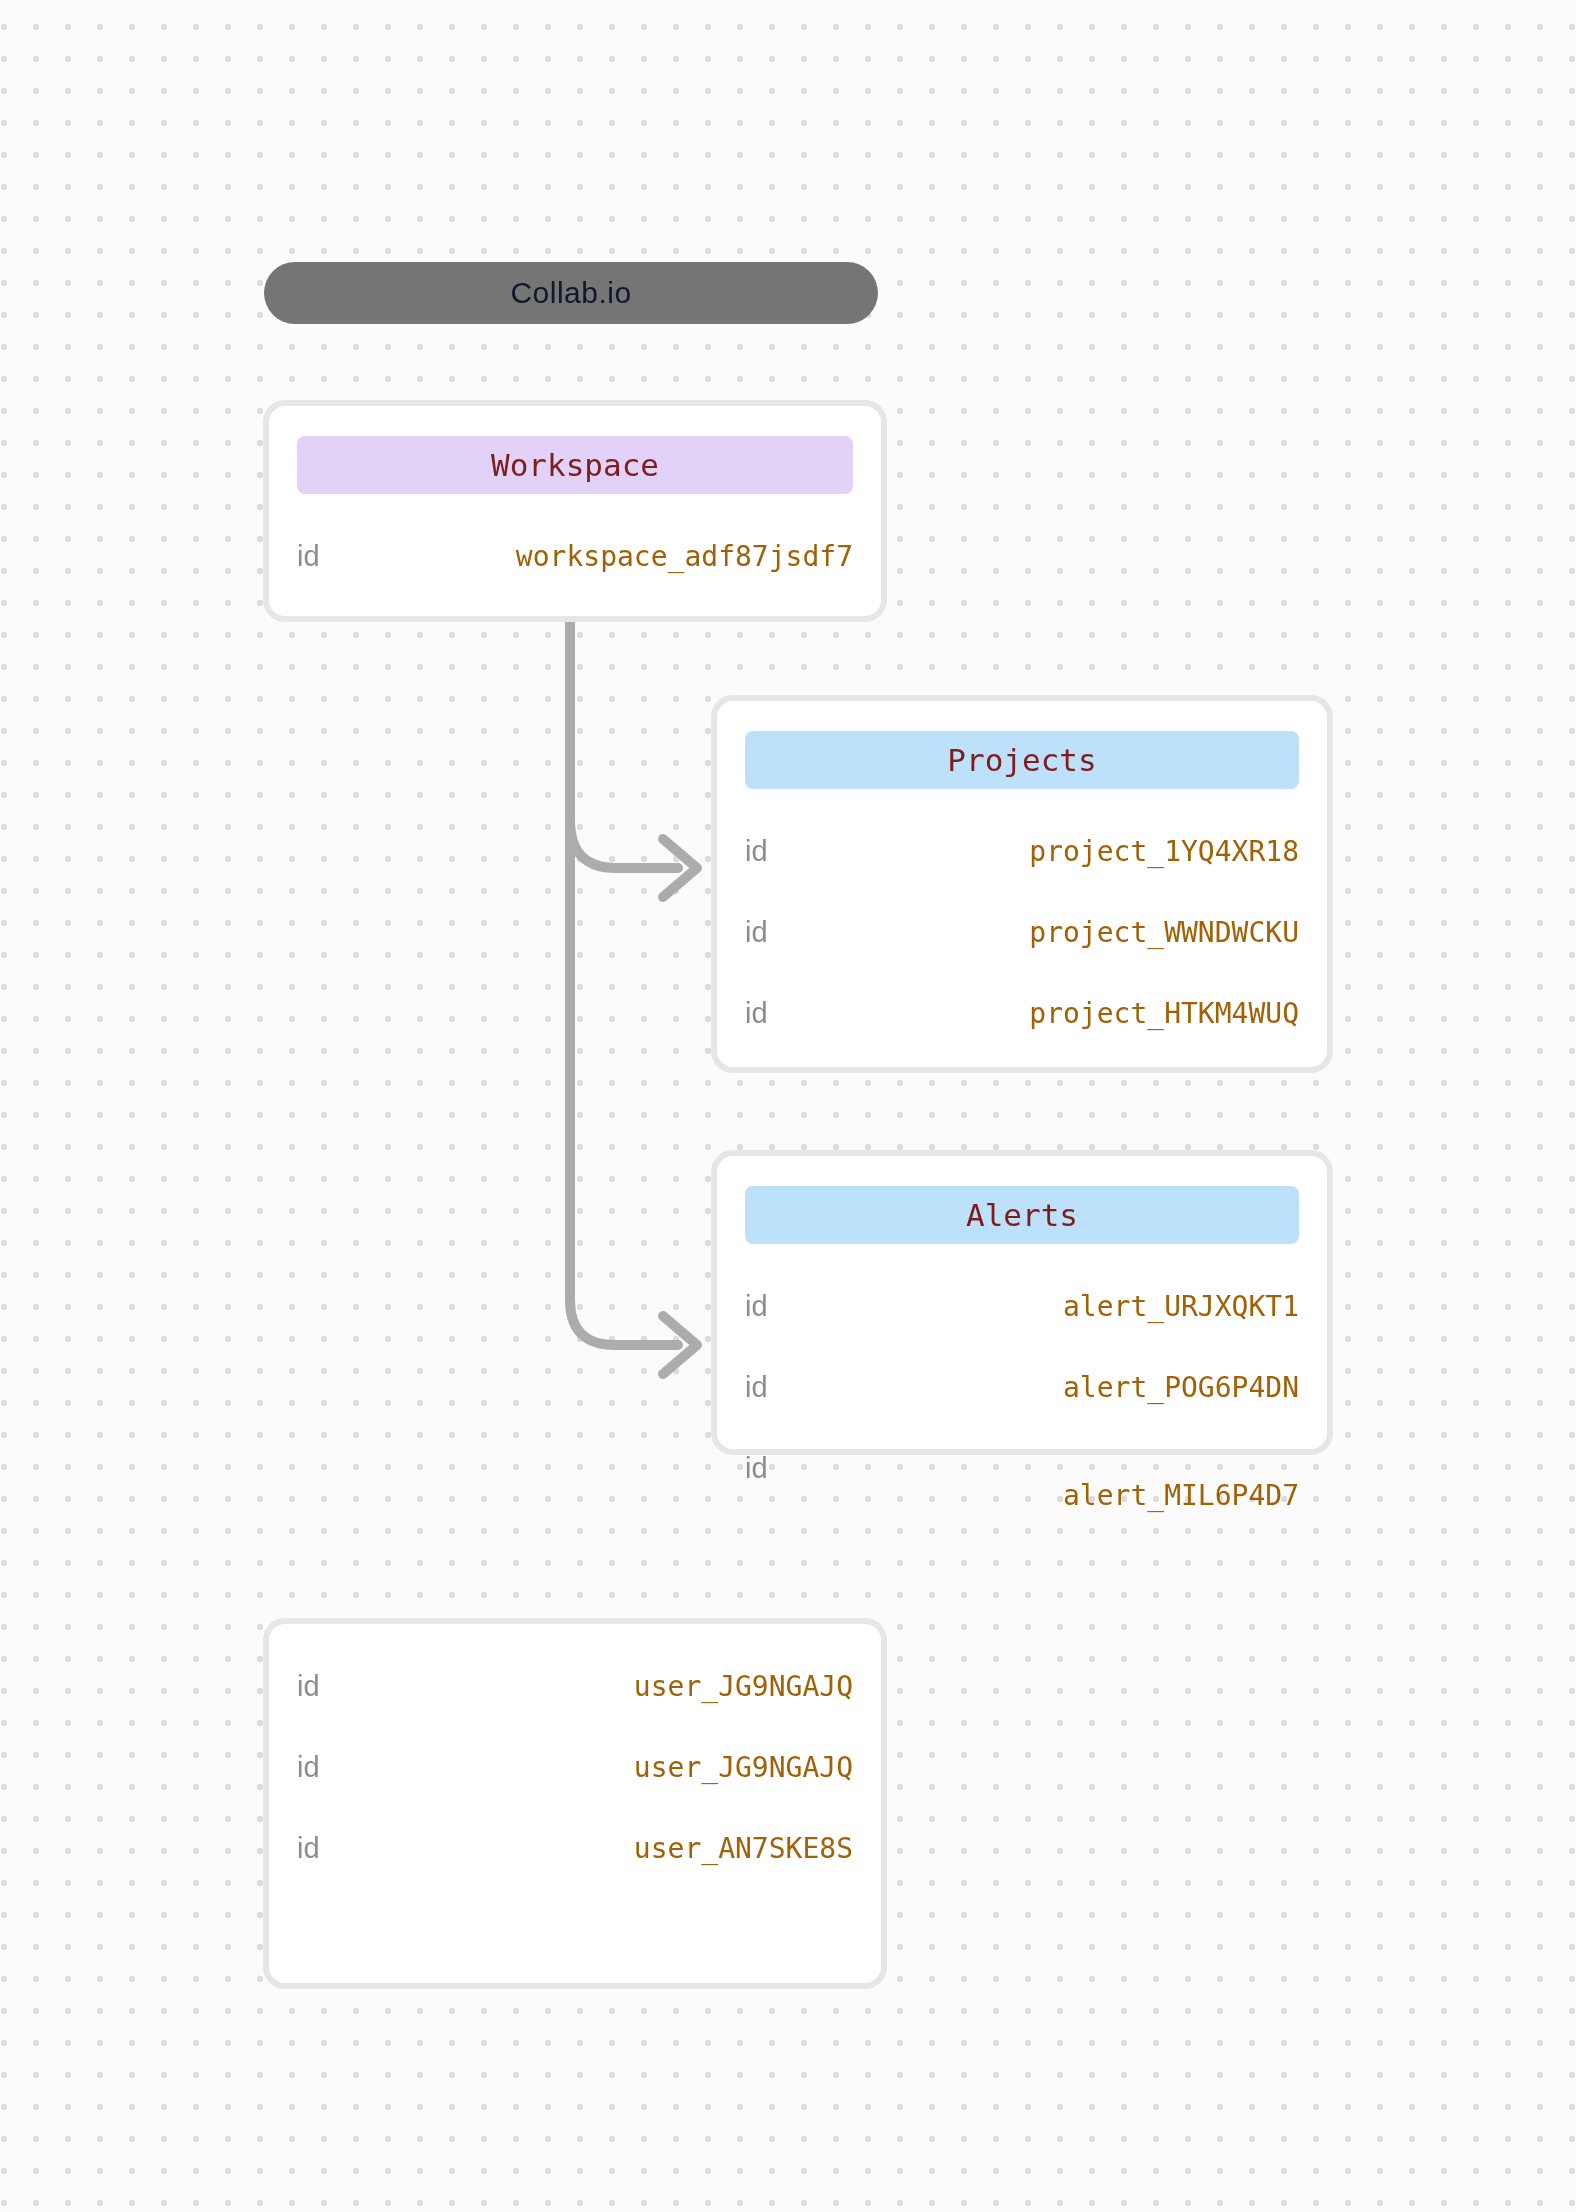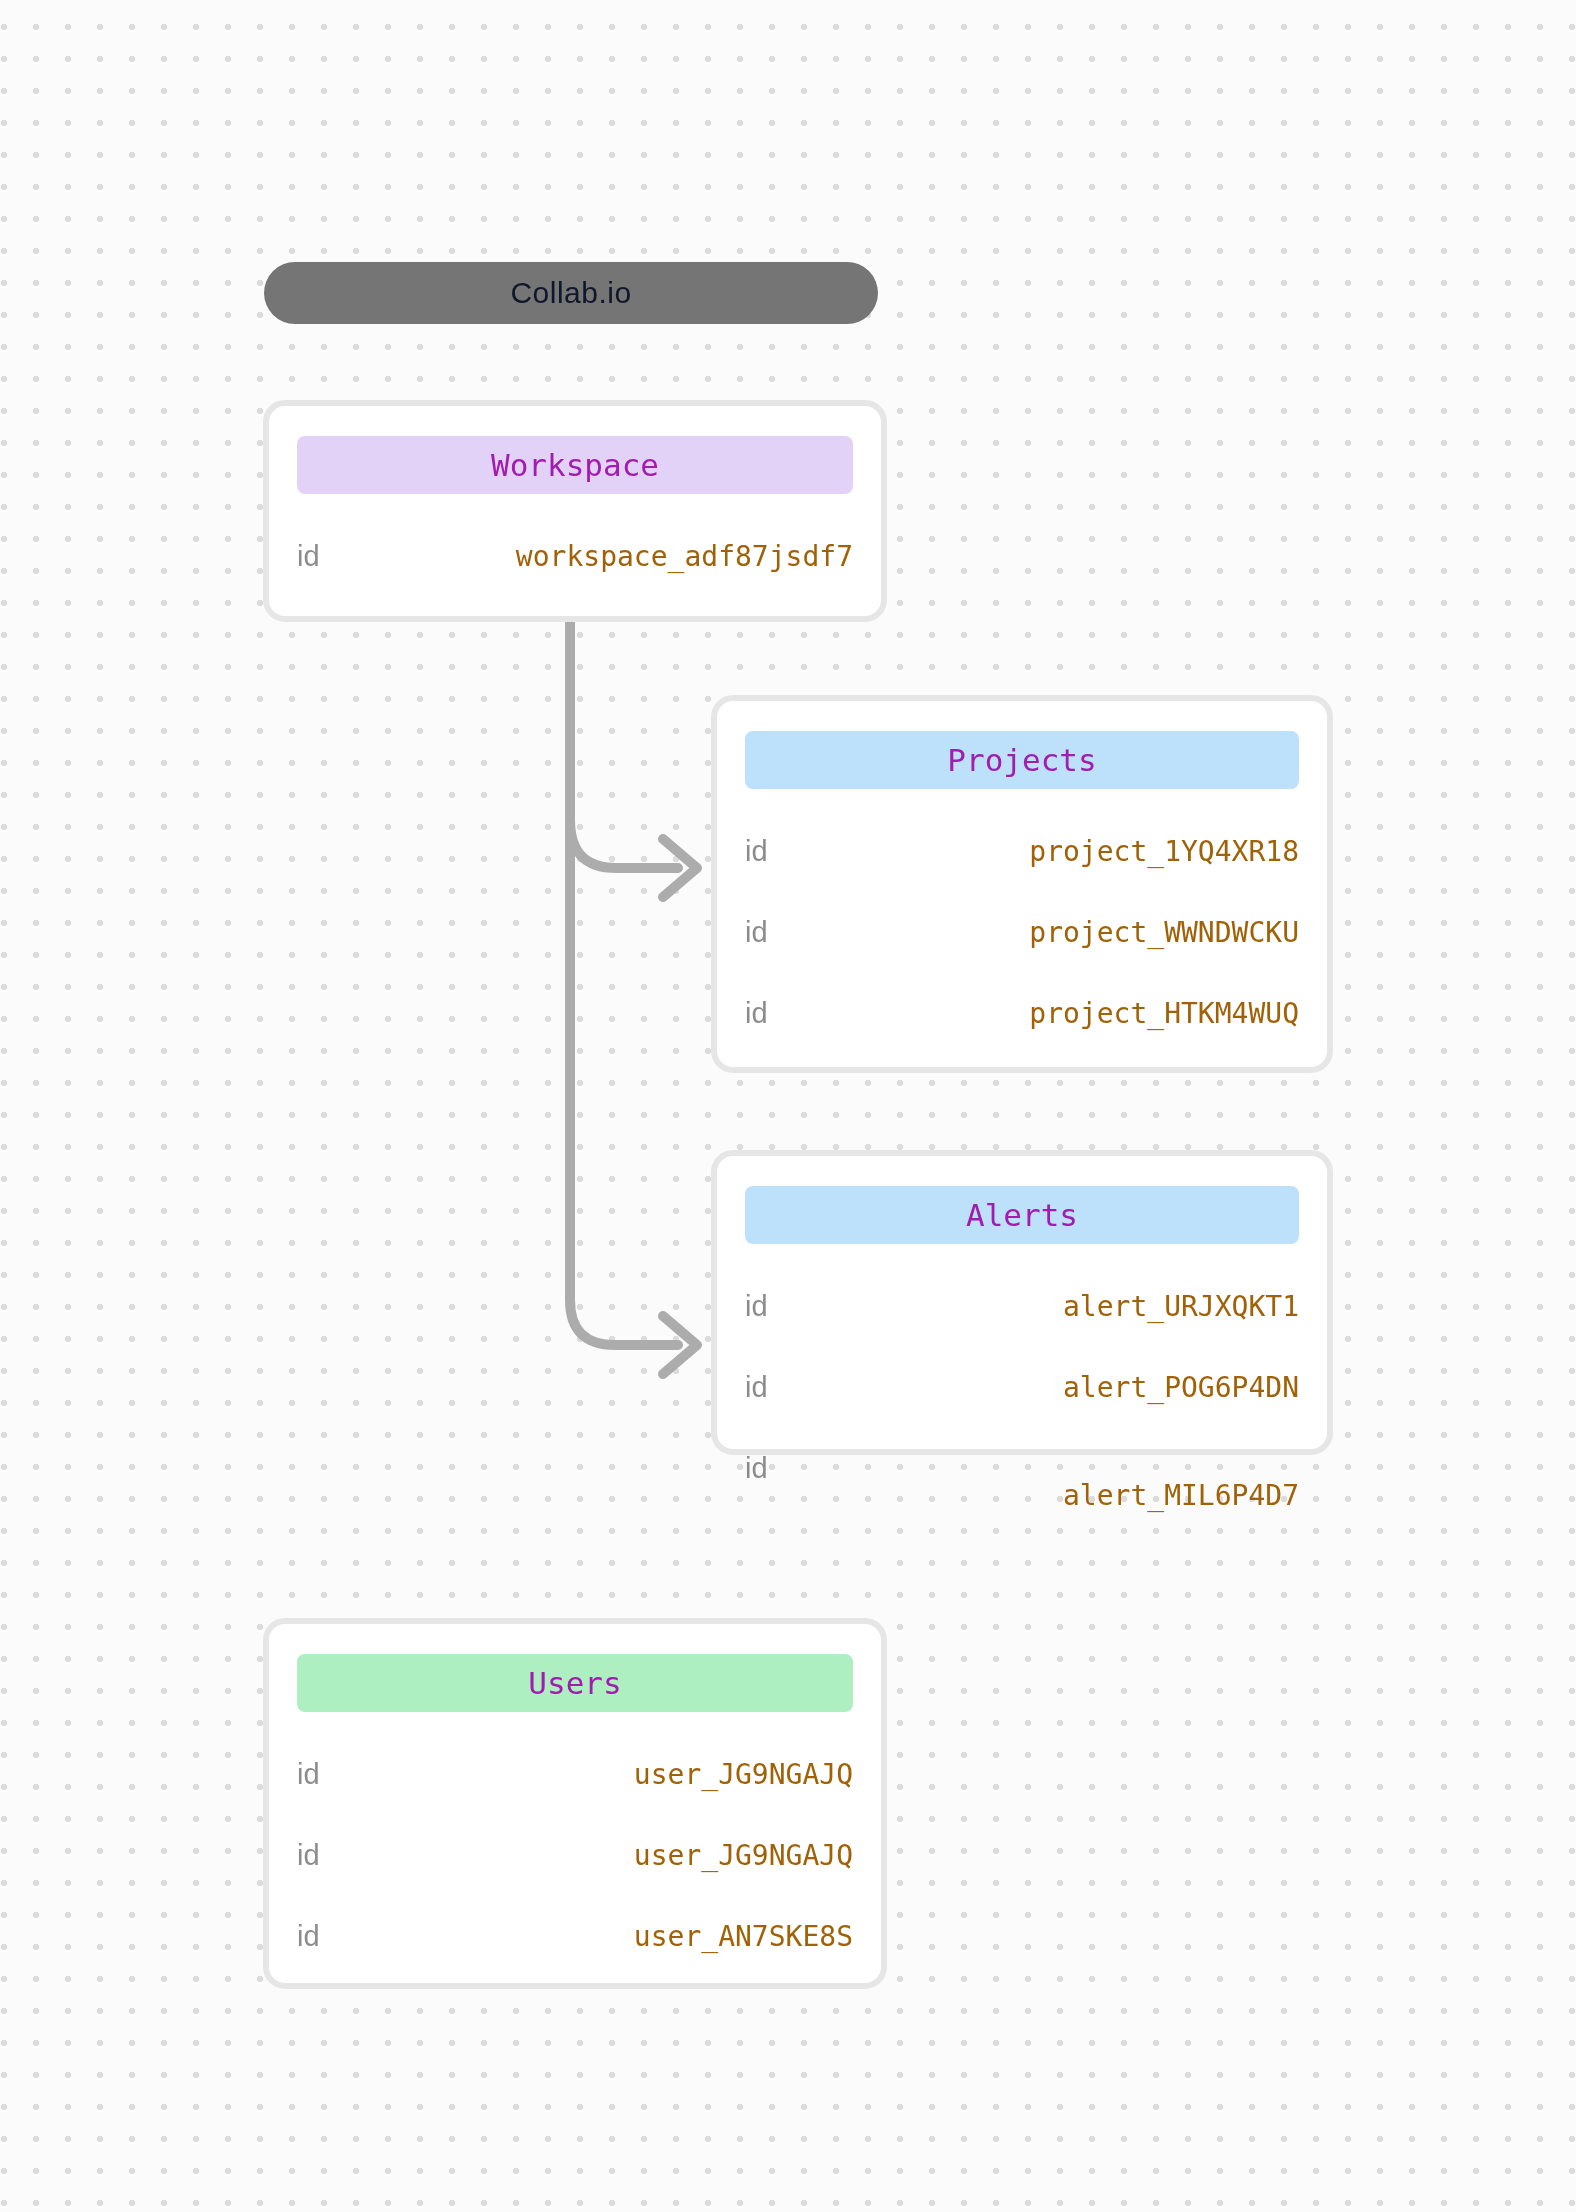--- a/index.html
+++ b/index.html
@@ -44,21 +44,21 @@
   }
   .card-header {
     margin: 30px 28px 0 28px;
     height: 58px;
     border-radius: 8px;
     display: flex;
     align-items: center;
     justify-content: center;
     font-family: "DejaVu Sans Mono", monospace;
     font-size: 31px;
-    color: #a21caf;
+    color: #7f1d1d;
   }
   .rows {
     margin-top: 34px;
     padding: 0 28px;
     display: flex;
     flex-direction: column;
     gap: 25px;
   }
   .row {
     height: 56px;
@@ -155,21 +155,20 @@
         <span class="row-value">alert_POG6P4DN</span>
       </div>
       <div class="row">
         <span class="row-label">id</span>
         <span class="row-value offset-down">alert_MIL6P4D7</span>
       </div>
     </div>
   </div>
 
   <div class="card" id="card-users">
-    <div class="card-header" style="background-color: rgb(174, 239, 193);">Users</div>
     <div class="rows">
       <div class="row">
         <span class="row-label">id</span>
         <span class="row-value">user_JG9NGAJQ</span>
       </div>
       <div class="row">
         <span class="row-label">id</span>
         <span class="row-value">user_JG9NGAJQ</span>
       </div>
       <div class="row">

